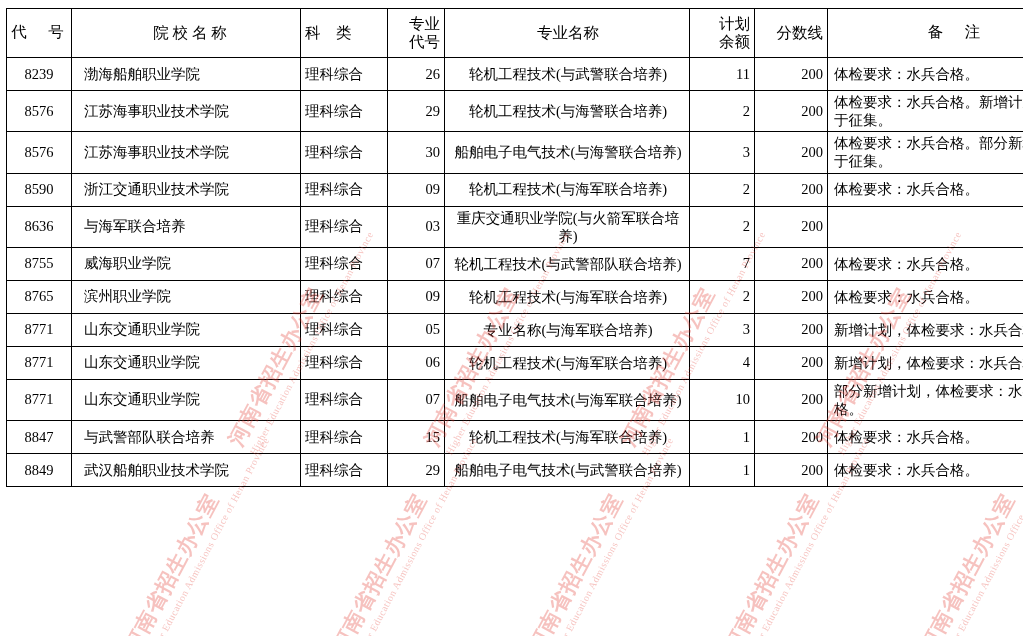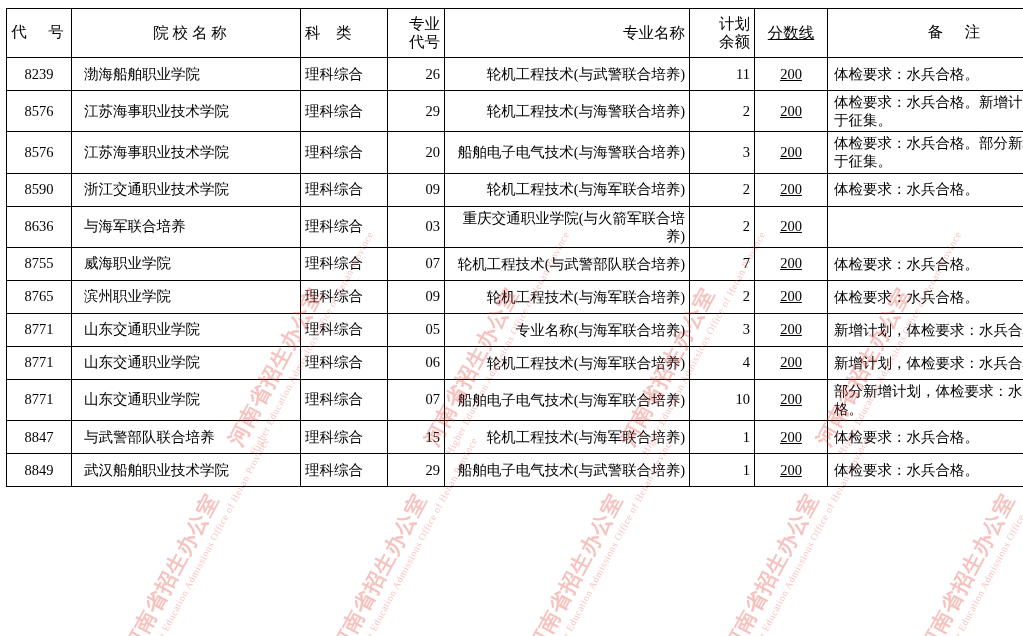--- a/index.html
+++ b/index.html
@@ -68,23 +68,23 @@
     font-weight: normal;
     height: 44px;
     line-height: 1.15;
     font-size: 15.5px;
   }
   thead th .two-line { display: block; }
   .c-code   { width: 56px;  text-align: center; }
   .c-school { width: 212px; text-align: left; padding-left: 12px; }
   .c-type   { width: 78px;  text-align: left; }
   .c-mcode  { width: 48px;  text-align: right; }
-  .c-major  { width: 234px; text-align: right; padding-left: 6px; line-height: 1.25; }
+  .c-major  { width: 234px; text-align: center; padding-left: 6px; line-height: 1.25; }
   .c-plan   { width: 56px;  text-align: right; }
-  .c-score  { width: 64px;  text-align: center; text-decoration: underline; }
+  .c-score  { width: 64px;  text-align: right; }
   .c-note   { width: 243px; text-align: left; padding-left: 6px; line-height: 1.25; }
 
   tbody td { height: 28px; }
   .hdr-spaced2 { letter-spacing: 3px; font-family: Liberation Mono, monospace; }
 </style>
 </head>
 <body>
 
 <div id="page">
 
@@ -109,21 +109,21 @@
         <th class="c-school" style="text-align:center;">
           <span>院 校 名 称</span>
         </th>
         <th class="c-type">
           <span>科　类</span>
         </th>
         <th class="c-mcode">
           <span class="two-line">专业</span>
           <span class="two-line">代号</span>
         </th>
-        <th class="c-major" style="">
+        <th class="c-major" style="text-align:center;">
           <span>专业名称</span>
         </th>
         <th class="c-plan">
           <span class="two-line">计划</span>
           <span class="two-line">余额</span>
         </th>
         <th class="c-score">
           <span>分数线</span>
         </th>
         <th class="c-note" style="text-align:center;">
@@ -149,21 +149,21 @@
           <td class="c-mcode">29</td>
           <td class="c-major">轮机工程技术(与海警联合培养)</td>
           <td class="c-plan">2</td>
           <td class="c-score">200</td>
           <td class="c-note">体检要求：水兵合格。新增计划，用于征集。</td>
         </tr>
         <tr>
           <td class="c-code">8576</td>
           <td class="c-school">江苏海事职业技术学院</td>
           <td class="c-type">理科综合</td>
-          <td class="c-mcode">20</td>
+          <td class="c-mcode">30</td>
           <td class="c-major">船舶电子电气技术(与海警联合培养)</td>
           <td class="c-plan">3</td>
           <td class="c-score">200</td>
           <td class="c-note">体检要求：水兵合格。部分新增，用于征集。</td>
         </tr>
         <tr>
           <td class="c-code">8590</td>
           <td class="c-school">浙江交通职业技术学院</td>
           <td class="c-type">理科综合</td>
           <td class="c-mcode">09</td>

